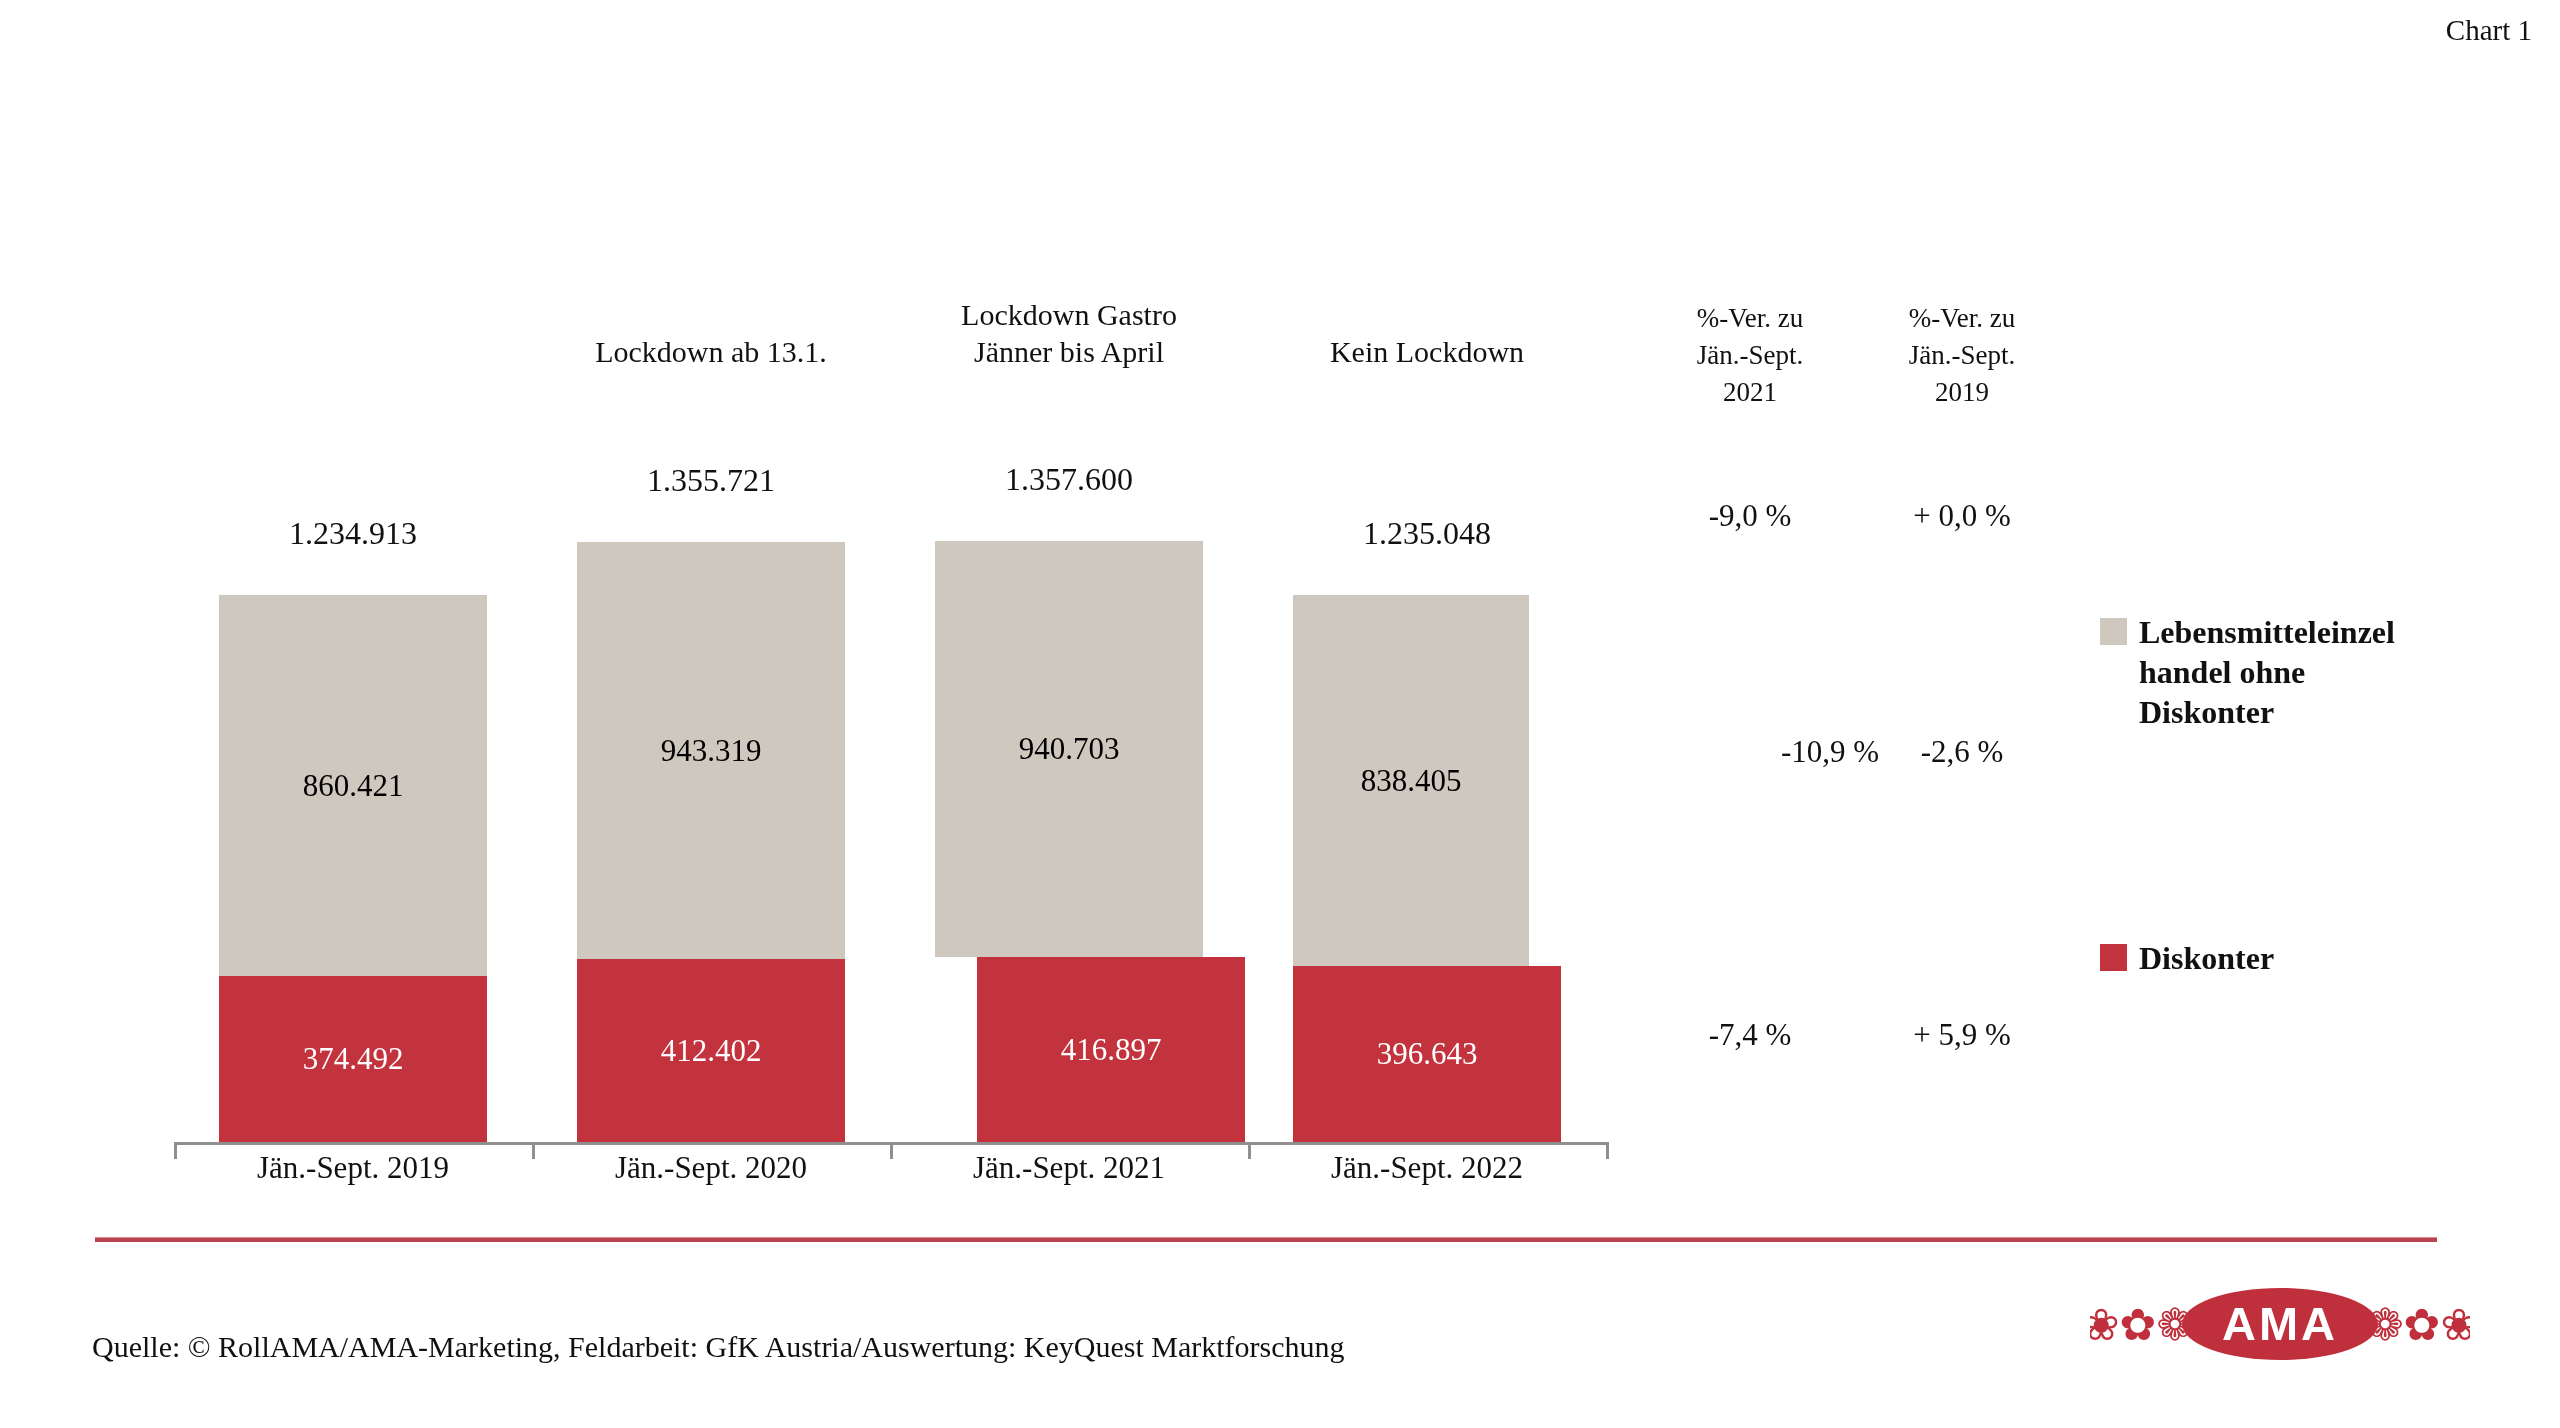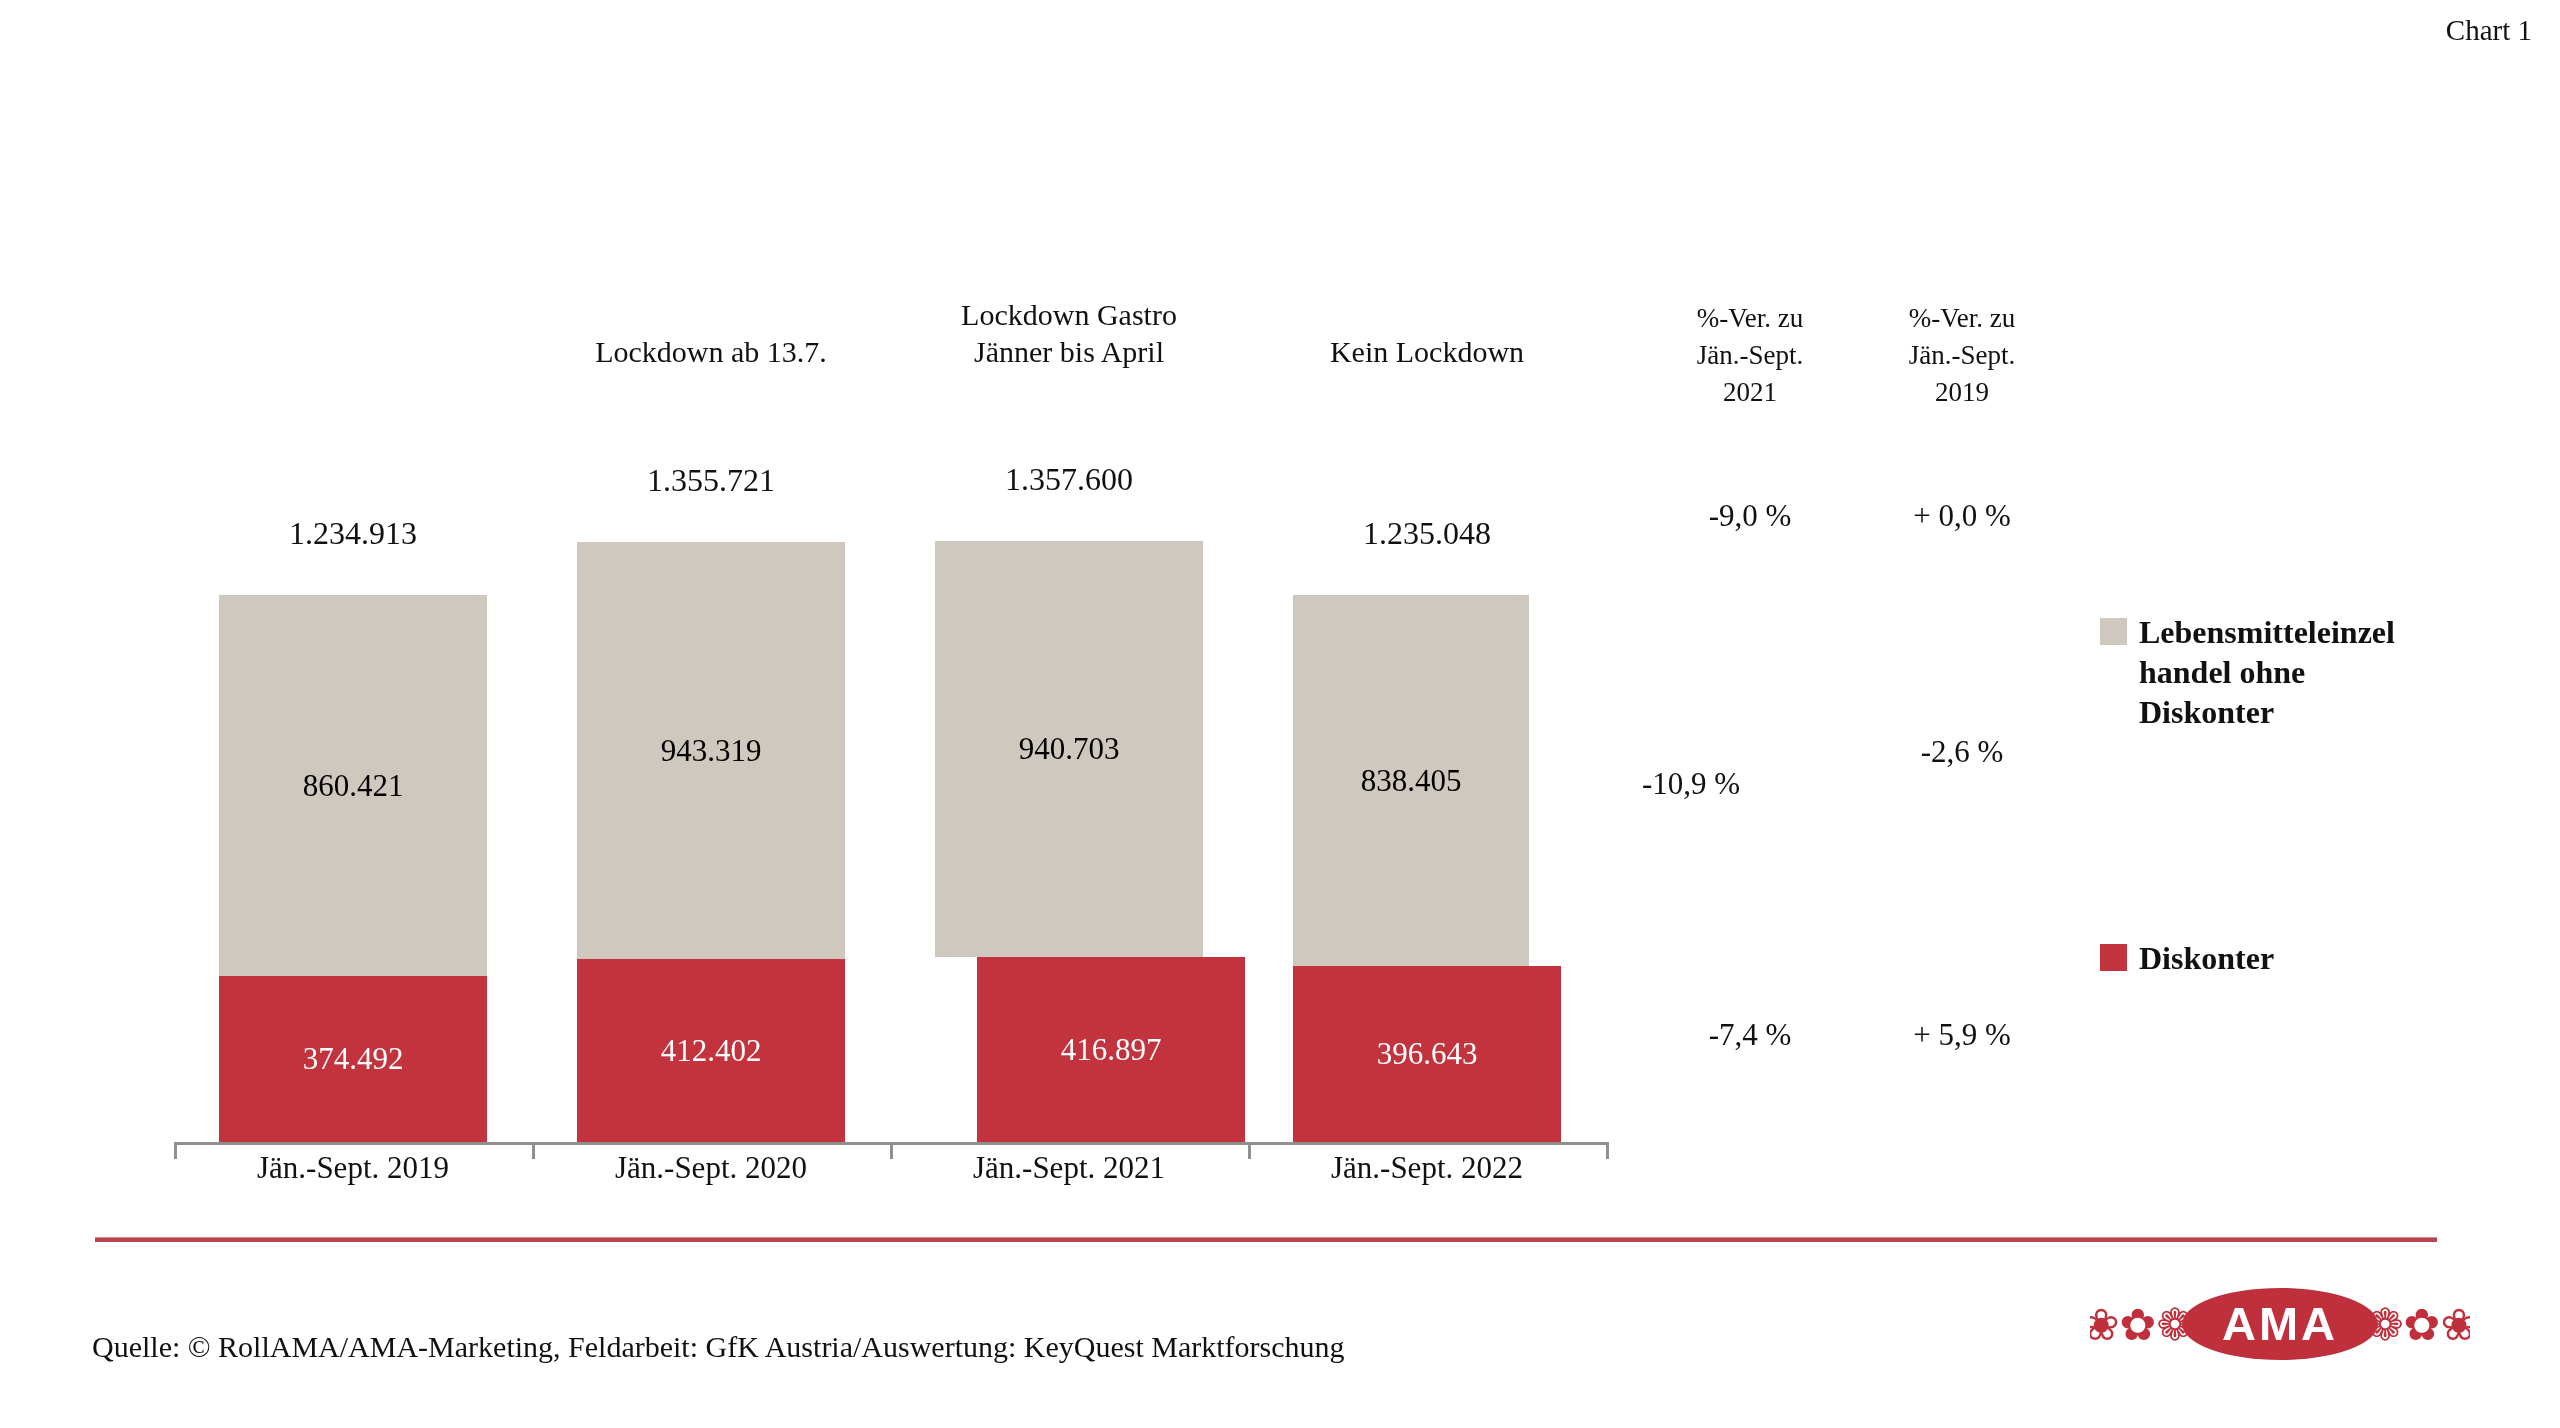--- a/index.html
+++ b/index.html
@@ -34,21 +34,21 @@
 
 <div class="page">
 
   <div class="abs chart-label serif">Chart 1</div>
 
   <div id="chart-area">
       <div class="abs total-label center serif" style="left: 174px; width: 358px; top: 513px;">1.234.913</div>
       <div class="abs bar-seg serif" style="left: 219px; width: 268px; top: 595px; height: 381px; background: rgb(207, 200, 191); color: rgb(0, 0, 0);">860.421</div>
       <div class="abs bar-seg serif" style="left: 219px; width: 268px; top: 976px; height: 166px; background: rgb(195, 51, 62); color: rgb(255, 255, 255);">374.492</div>
       <div class="abs xlabel center serif" style="left: 174px; width: 358px;">Jän.-Sept. 2019</div>
-      <div class="abs annotation bottom-center pre serif" style="left: 532px; width: 358px;">Lockdown ab 13.7.</div>
+      <div class="abs annotation bottom-center pre serif" style="left: 532px; width: 358px;">Lockdown ab 13.1.</div>
       <div class="abs total-label center serif" style="left: 532px; width: 358px; top: 460px;">1.355.721</div>
       <div class="abs bar-seg serif" style="left: 577px; width: 268px; top: 542px; height: 417px; background: rgb(207, 200, 191); color: rgb(0, 0, 0);">943.319</div>
       <div class="abs bar-seg serif" style="left: 577px; width: 268px; top: 959px; height: 183px; background: rgb(195, 51, 62); color: rgb(255, 255, 255);">412.402</div>
       <div class="abs xlabel center serif" style="left: 532px; width: 358px;">Jän.-Sept. 2020</div>
       <div class="abs annotation bottom-center pre serif" style="left: 890px; width: 358px;">Lockdown Gastro
 Jänner bis April</div>
       <div class="abs total-label center serif" style="left: 890px; width: 358px; top: 459px;">1.357.600</div>
       <div class="abs bar-seg serif" style="left: 935px; width: 268px; top: 541px; height: 416px; background: rgb(207, 200, 191); color: rgb(0, 0, 0);">940.703</div>
       <div class="abs bar-seg serif" style="left: 935px; width: 268px; top: 957px; height: 185px; background: rgb(195, 51, 62); color: rgb(255, 255, 255); margin-left: 42px;">416.897</div>
       <div class="abs xlabel center serif" style="left: 890px; width: 358px;">Jän.-Sept. 2021</div>
@@ -66,21 +66,21 @@
       <div class="abs tick" style="left: 890px;"></div>
       <div class="abs tick" style="left: 1248px;"></div>
       <div class="abs tick" style="left: 1606px;"></div>
     </div>
 
   <div id="pct-columns">
       <div class="abs pct-header center pre serif" style="left: 1620px; width: 260px;">%-Ver. zu
 Jän.-Sept.
 2021</div>
       <div class="abs pct-val center serif" style="left: 1620px; width: 260px; top: 496px;">-9,0 %</div>
-      <div class="abs pct-val center serif" style="left: 1561px; width: 260px; top: 732px; margin-top: 32px;">-10,9 %</div>
+      <div class="abs pct-val center serif" style="left: 1700px; width: 260px; top: 732px;">-10,9 %</div>
       <div class="abs pct-val center serif" style="left: 1620px; width: 260px; top: 1015px;">-7,4 %</div>
       <div class="abs pct-header center pre serif" style="left: 1832px; width: 260px;">%-Ver. zu
 Jän.-Sept.
 2019</div>
       <div class="abs pct-val center serif" style="left: 1832px; width: 260px; top: 496px;">+ 0,0 %</div>
       <div class="abs pct-val center serif" style="left: 1832px; width: 260px; top: 732px;">-2,6 %</div>
       <div class="abs pct-val center serif" style="left: 1832px; width: 260px; top: 1015px;">+ 5,9 %</div>
     </div>
 
   <div id="legend">

